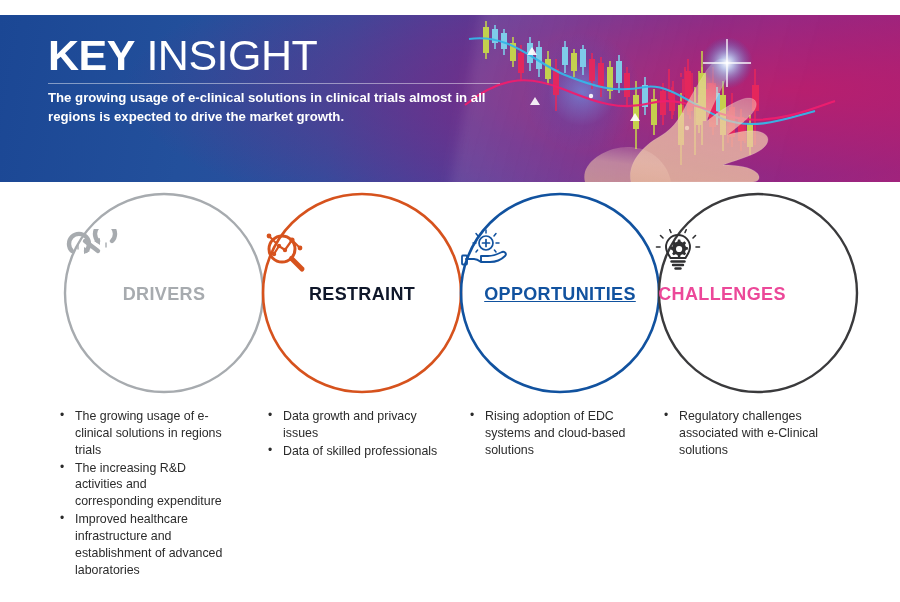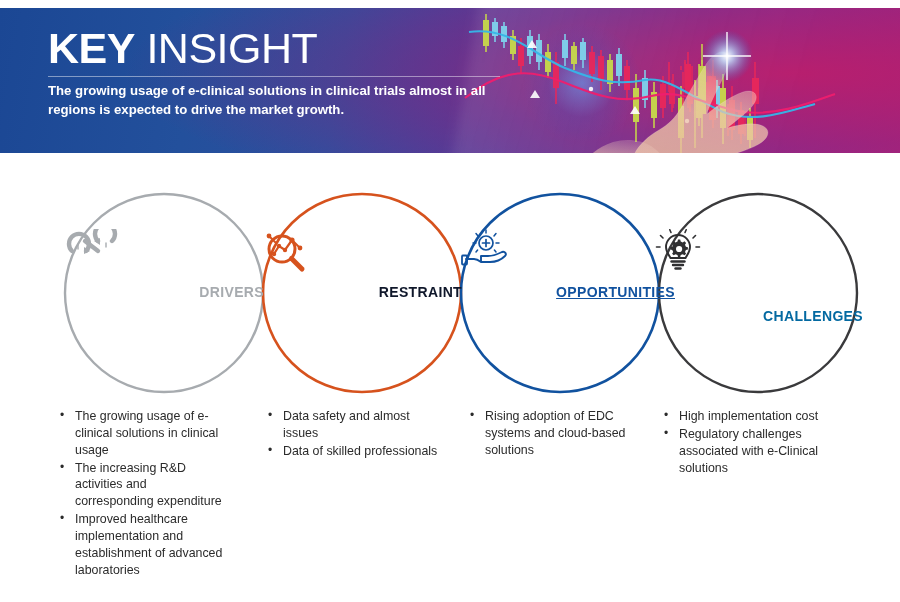--- a/index.html
+++ b/index.html
@@ -8,21 +8,21 @@
     width:900px; height:602px;
     font-family:"Liberation Sans", sans-serif;
     background:#ffffff;
     overflow:hidden;
     position:relative;
   }
   #page { position:relative; width:900px; height:602px; background:#fff; }
 
   
   .header {
-    position:absolute; left:0; top:8px; width:900px; height:145px;
+    position:absolute; left:0; top:15px; width:900px; height:167px;
     overflow:hidden;
     background:
       radial-gradient(120% 160% at 88% 45%, rgba(190,28,105,0.85) 0%, rgba(150,30,120,0.45) 32%, rgba(60,40,140,0.0) 62%),
       linear-gradient(100deg,#1b4794 0%, #23509c 22%, #2d4f9f 38%, #4a3f9d 55%, #6b3694 70%, #8e2f8e 84%, #a8277f 100%);
   }
   .hdr-sheen {
     position:absolute; left:52%; top:-40%; width:46%; height:190%;
     background:linear-gradient(95deg, rgba(255,255,255,0.10), rgba(255,255,255,0.015) 55%, rgba(255,255,255,0) 80%);
     transform:rotate(10deg);
     filter:blur(6px);
@@ -54,29 +54,29 @@
   .hand-art {
     position:absolute; left:0; top:0; width:445px; height:167px;
     pointer-events:none;
   }
 
   
   .flow { position:absolute; left:0; top:167px; width:900px; height:230px; }
   .flow svg { position:absolute; left:0; top:0; }
 
   .node-label {
-    position:absolute; width:200px; text-align:right;
-    font-size:14px; font-weight:700; letter-spacing:0.35px;
+    position:absolute; width:200px; text-align:center;
+    font-size:18px; font-weight:700; letter-spacing:0.35px;
     top:117px;
   }
   .node-label.wide { width:230px; }
   .n1 { left:64px;  color:#a7abaf; }
   .n2 { left:262px; color:#0f172a; }
   .n3 { left:445px; color:#11529f;text-decoration:underline; }
-  .n4 { left:663px; color:#0369a1;margin-top:24px; }
+  .n4 { left:622px; color:#ec4899; }
 
   .node-icon { position:absolute; top:62px; width:200px; text-align:center; }
   .node-icon.i1 { left:64px; }
   .node-icon.i2 { left:262px; }
   .node-icon.i3 { left:460px; }
   .node-icon.i4 { left:655px; }
 
   
   .cols { position:absolute; left:0; top:408px; width:900px; height:194px; }
   .col { position:absolute; top:0; }
@@ -473,41 +473,40 @@
     <div class="node-label n1">DRIVERS</div>
     <div class="node-label n2">RESTRAINT</div>
     <div class="node-label n3 wide">OPPORTUNITIES</div>
     <div class="node-label n4">CHALLENGES</div>
   </div>
 
   <div class="cols">
 
     <div class="col c1">
       <ul>
-        <li>The growing usage of e-clinical solutions in clinical usage</li>
+        <li>The growing usage of e-clinical solutions in regions trials</li>
         <li>The increasing R&amp;D activities and corresponding expenditure</li>
-        <li>Improved healthcare implementation and establishment of advanced laboratories</li>
+        <li>Improved healthcare infrastructure and establishment of advanced laboratories</li>
       </ul>
     </div>
 
     <div class="col c2">
       <ul>
-        <li>Data safety and almost issues</li>
+        <li>Data growth and privacy issues</li>
         <li>Data of skilled professionals</li>
       </ul>
     </div>
 
     <div class="col c3">
       <ul>
         <li>Rising adoption of EDC systems and cloud-based solutions</li>
       </ul>
     </div>
 
     <div class="col c4">
       <ul>
-        <li>High implementation cost</li>
         <li>Regulatory challenges associated with e-Clinical solutions</li>
       </ul>
     </div>
 
   </div>
 
 </div>
 
 </body></html>

